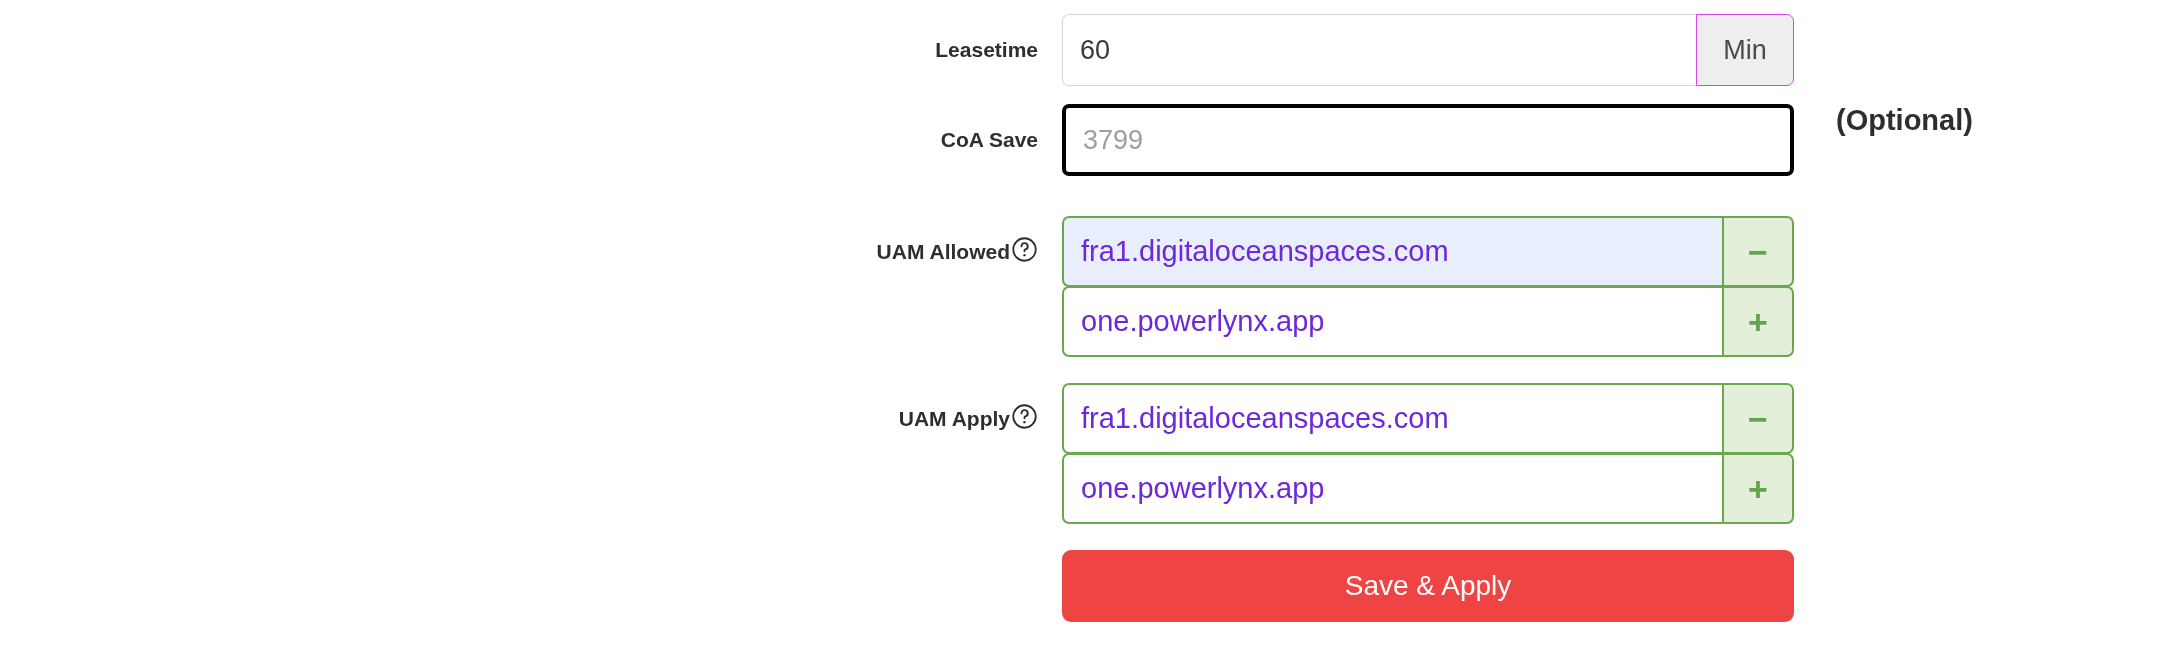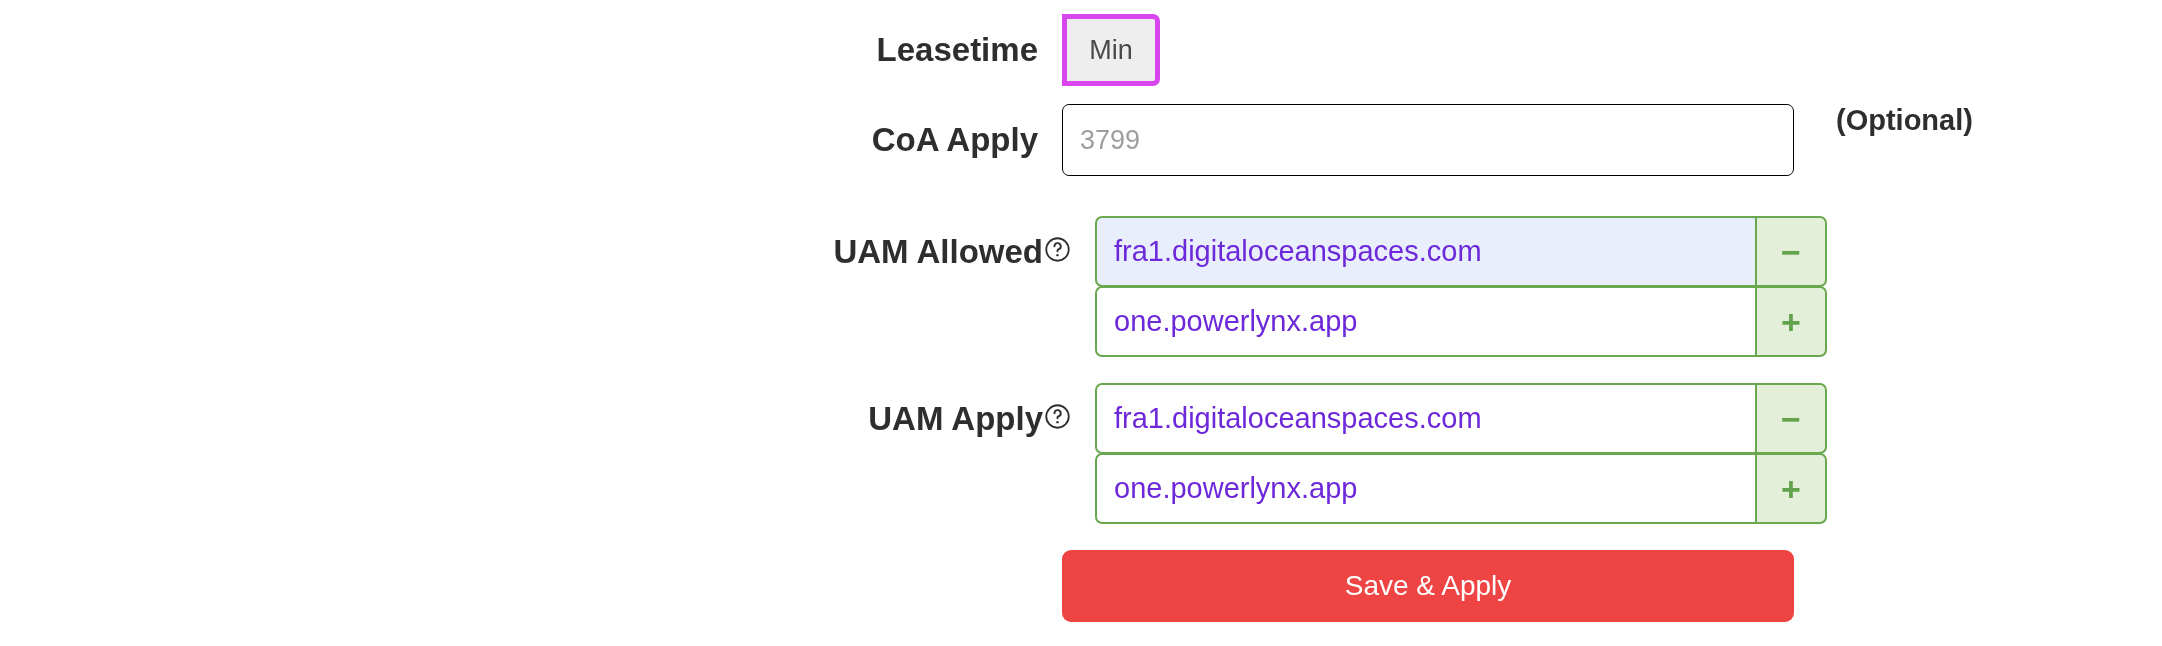--- a/index.html
+++ b/index.html
@@ -27,21 +27,21 @@
     display: flex;
     align-items: flex-start;
     width: 100%;
   }
 
   .label-col {
     width: 1062px;
     flex: 0 0 1062px;
     text-align: right;
     padding-right: 24px;
-    font-size: 33px;
+    font-size: 21px;
     font-weight: bold;
     color: #2e2e2e;
     line-height: 1.2;
     white-space: nowrap;
     display: flex;
     justify-content: flex-end;
     align-items: center;
   }
   .help-icon {
     display: inline-block;
@@ -87,50 +87,50 @@
     color: #3a3a3a;
     padding: 0 17px;
     outline: none;
     min-width: 0;
   }
   .input-group .form-input::placeholder { color: #9b9b9b; }
   .input-group-addon {
     flex: 0 0 98px;
     width: 98px;
     height: 72px;
-    border: 5px solid #d946ef;
+    border: 1px solid #d946ef;
     border-radius: 0 7px 7px 0;
     background: #eeeeee;
     color: #4a4a4a;
     font-size: 27px;
     display: flex;
     align-items: center;
     justify-content: center;
   }
 
   
   .row-coaport { height: 90px; }
   .row-coaport .label-col { height: 72px; }
   .plain-input {
     display: block;
     width: 732px;
     height: 72px;
-    border: 1px solid #000000;
+    border: 4px solid #000000;
     border-radius: 7px;
     background: #ffffff;
     font-family: "Liberation Sans", sans-serif;
     font-size: 27px;
     color: #3a3a3a;
     padding: 0 17px;
     outline: none;
   }
   .plain-input::placeholder { color: #9e9e9e; }
 
   
-  .row-list { margin-top: 0; padding-left: 33px; }
+  .row-list { margin-top: 0; }
   .row-list .label-col { height: 72px; }
 
   .list-stack { width: 732px; }
 
   .list-item {
     display: flex;
     width: 732px;
     height: 71px;
   }
   .list-item + .list-item { margin-top: -1px; }
@@ -197,28 +197,29 @@
 <div class="form">
 
   <div class="spacer-14"></div>
 
   <div class="row row-leasetime">
     <div class="label-col">
       <span>Leasetime</span>
     </div>
     <div class="field-col">
       <div class="input-group">
+        <input class="form-input" type="text" value="60" style="">
         <span class="input-group-addon">Min</span>
       </div>
     </div>
   </div>
 
   <div class="row row-coaport">
     <div class="label-col">
-      <span>CoA Apply</span>
+      <span>CoA Save</span>
     </div>
     <div class="field-col">
       <input class="plain-input" type="text" placeholder="3799" style="">
     </div>
     <div class="extra-col">(Optional)</div>
   </div>
 
   <div class="spacer-22"></div>
 
   <div class="row row-list">

